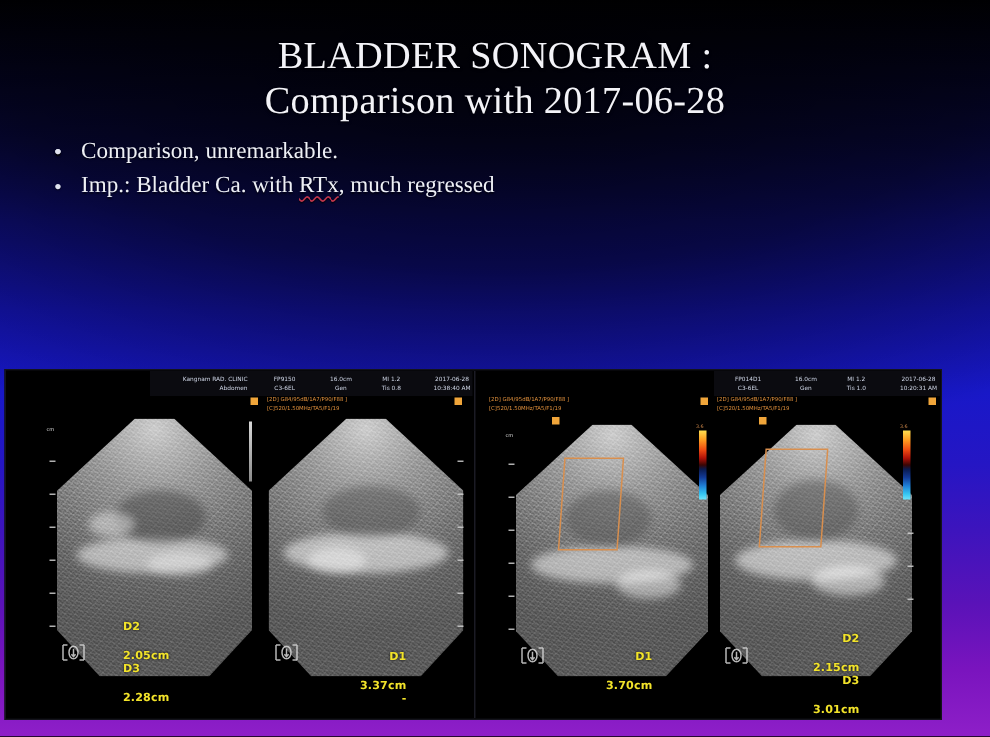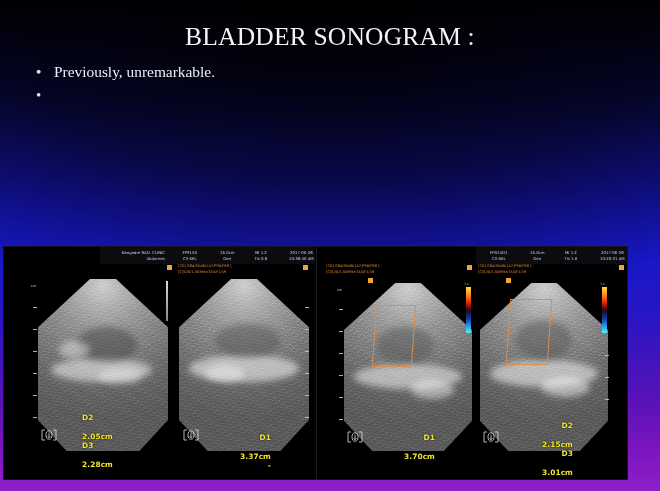--- a/index.html
+++ b/index.html
@@ -160,32 +160,34 @@
   .probeline{position:absolute;width:2px;background:linear-gradient(to bottom,#d8d8d8,#8a8a8a);}
 </style>
 </head>
 <body>
 
 <div id="slide">
  <div id="content">
 
   <div class="title">
     <span>BLADDER SONOGRAM :</span>
+    <span class="line2">Comparison with 2017-06-28</span>
   </div>
 
   <ul class="bullets">
     <li>
       <span class="dot">•</span>
     </li>
     <li>
       <span class="dot">•</span>
-      <span>Previously, unremarkable.</span>
+      <span>Comparison, unremarkable.</span>
     </li>
     <li>
       <span class="dot">•</span>
+      <span><span>Imp.: Bladder Ca. with </span><span class="sp">RTx</span><span>, much regressed</span></span>
     </li>
   </ul>
  </div>
 
  <div id="us">
 
    <div class="half left">
 
      <div class="hdr" style="left:96px;width:215px;">
        <div class="col r" style="width:60px">

